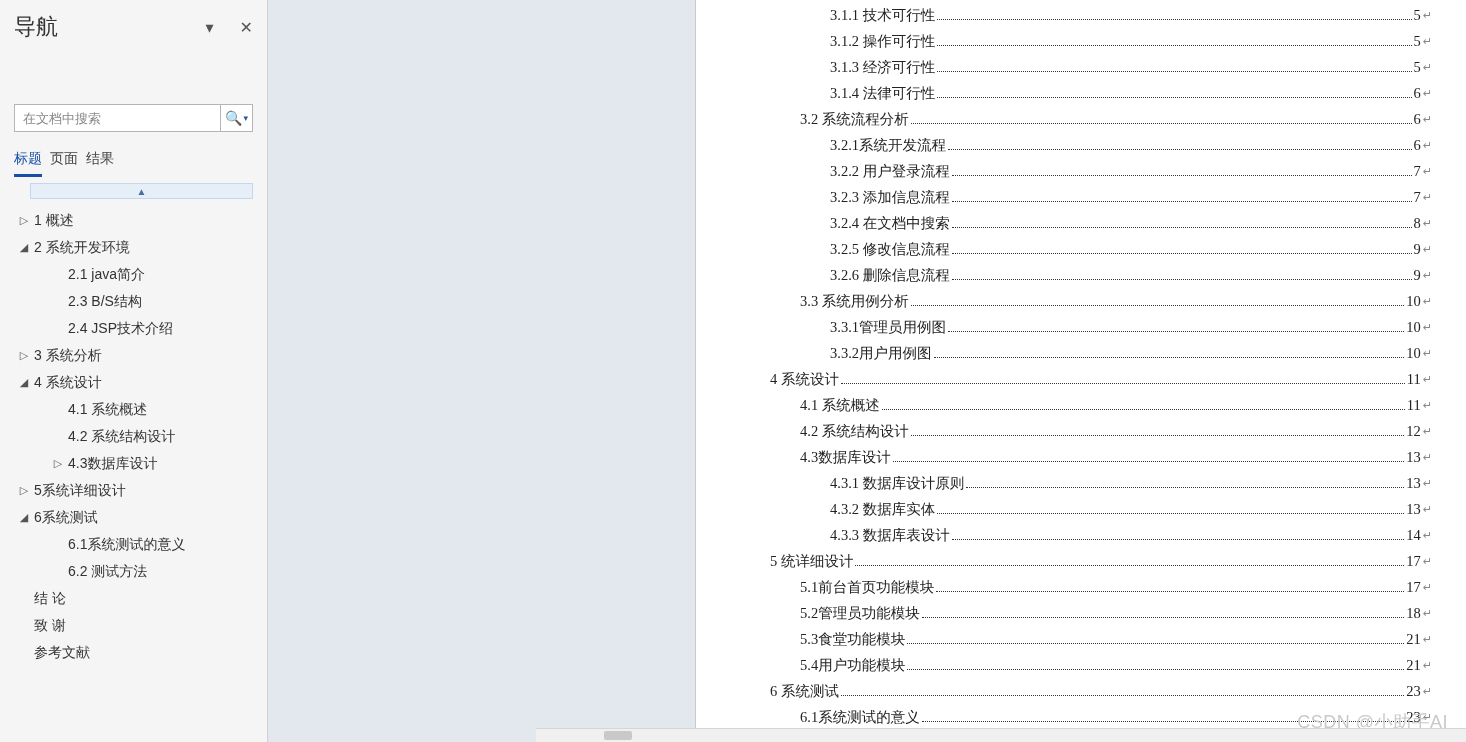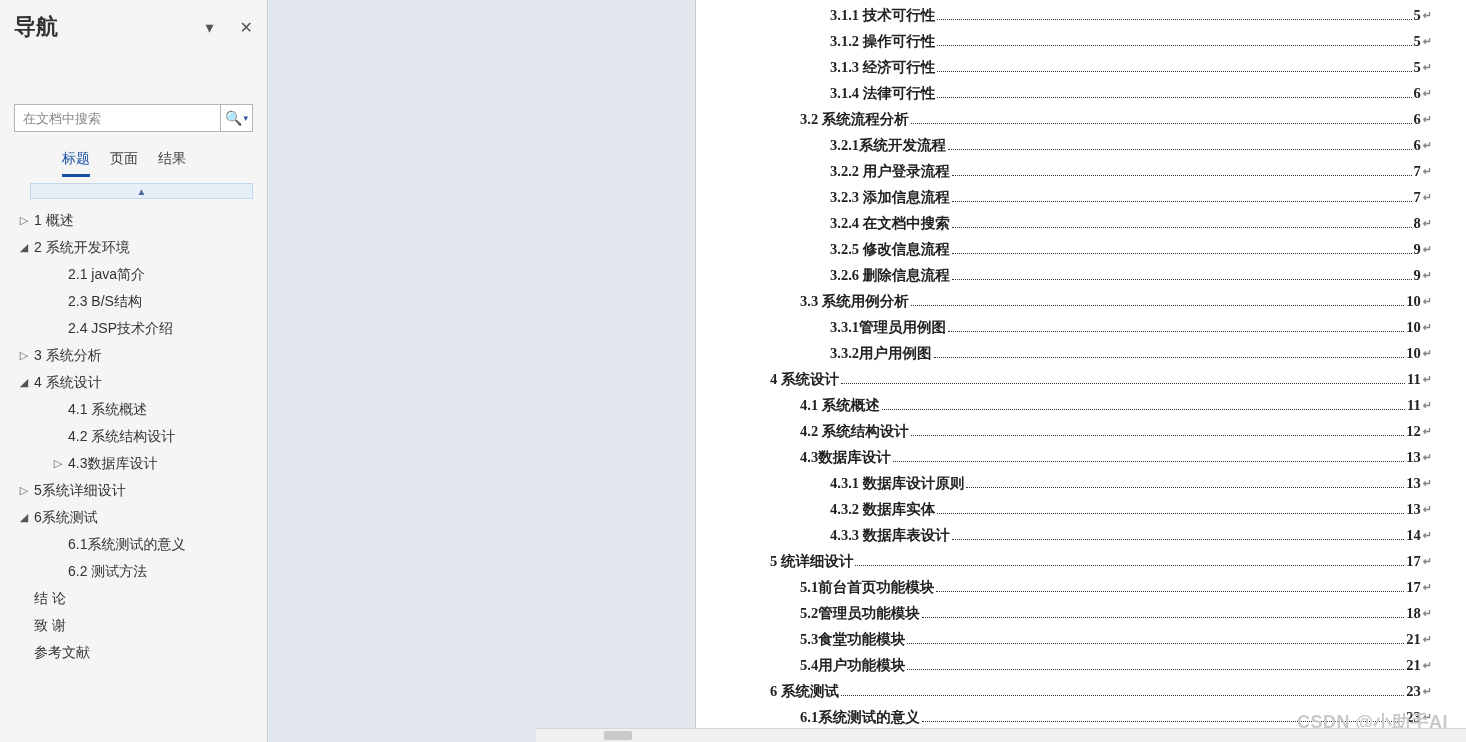--- a/index.html
+++ b/index.html
@@ -1,40 +1,40 @@
 <!DOCTYPE html>
 <html><head>
 <meta charset="utf-8">
 <style>
   * { box-sizing: border-box; margin: 0; padding: 0; }
   html, body { width: 1466px; height: 742px; font-family: "Microsoft YaHei", "SimSun", Arial, sans-serif; background: #fff; overflow: hidden; }
   .app { display: flex; width: 100%; height: 100%; }
   
   .nav-pane { width: 268px; height: 100%; border-right: 1px solid #d0d0d0; background: #f5f5f5; display: flex; flex-direction: column; padding: 6px 0 0 0; }
   .nav-header { display: flex; align-items: center; justify-content: space-between; padding: 6px 14px 10px 14px; }
-  .nav-title { font-size: 22px; color: #333; font-weight: 700; }
+  .nav-title { font-size: 22px; color: #333; font-weight: 400; }
   .nav-header-icons { display: flex; gap: 26px; align-items: center; }
   .nav-header-icons span { color: #555; font-size: 16px; cursor: pointer; }
   .search-wrap { padding: 4px 14px 8px 14px; }
   .search-box { display: flex; border: 1px solid #b5b5b5; background: #fff; height: 28px; margin-top: 48px; }
   .search-box input { flex: 1; border: none; outline: none; padding: 0 8px; font-size: 13px; color: #555; }
   .search-box input::placeholder { color: #888; }
   .search-btn { width: 32px; border-left: 1px solid #b5b5b5; display: flex; align-items: center; justify-content: center; cursor: pointer; color: #2a579a; font-size: 14px; }
-  .tabs { display: flex; gap: 20px; padding: 10px 14px 0 14px; font-size: 14px; margin-left: 48px; }
+  .tabs { display: flex; gap: 8px; padding: 10px 14px 0 14px; font-size: 14px; }
   .tab { color: #444; cursor: pointer; padding-bottom: 6px; border-bottom: 3px solid transparent; }
   .tab.active { color: #174ea6; border-bottom-color: #174ea6; font-weight: 500; }
   .collapse-bar { margin: 6px 14px 6px 30px; background: #e6eef8; border: 1px solid #c5d7eb; height: 16px; display: flex; align-items: center; justify-content: center; cursor: pointer; color: #4b6da1; font-size: 10px; }
   .tree { padding: 2px 10px 10px 10px; font-size: 14px; color: #333; overflow: auto; }
   .tree-row { display: flex; align-items: center; height: 27px; cursor: pointer; white-space: nowrap; }
   .arrow { width: 16px; text-align: center; color: #555; font-size: 11px; line-height: 1; }
   .tree-label { padding-left: 2px; }
   .lvl1 { padding-left: 6px; }
   .lvl2 { padding-left: 40px; }
   
-  .doc-area { flex: 1; display: flex; background: #be185d; position: relative; font-weight: bold; }
+  .doc-area { flex: 1; display: flex; background: #be185d; position: relative; }
   .gutter { width: 428px; background: #e2e8ed; border-right: 1px solid #c9c9c9; }
   .page { flex: 1; background: #fff; padding: 6px 34px 0 74px; font-family: "SimSun","宋体",serif; font-size: 14.5px; color: #222; }
   .toc-line { display: flex; align-items: baseline; height: 26px; }
   .toc-title { white-space: nowrap; }
   .toc-dots { flex: 1; border-bottom: 1.4px dotted #333; margin: 0 2px 4px 2px; }
   .toc-pg { white-space: nowrap; font-family: "Times New Roman", serif; display:flex; align-items:center; }
   .ret { color: #888; font-size: 11px; margin-left: 2px; }
   .ind1 { padding-left: 0px; }
   .ind2 { padding-left: 30px; }
   .ind3 { padding-left: 60px; }

